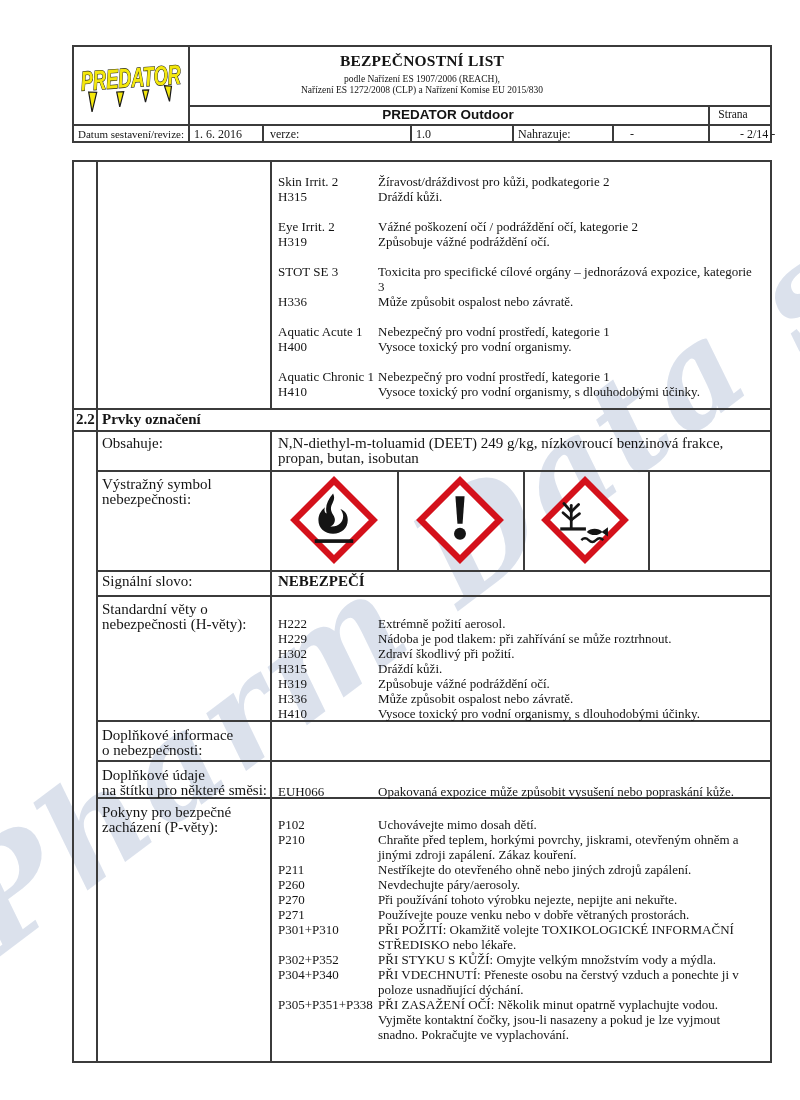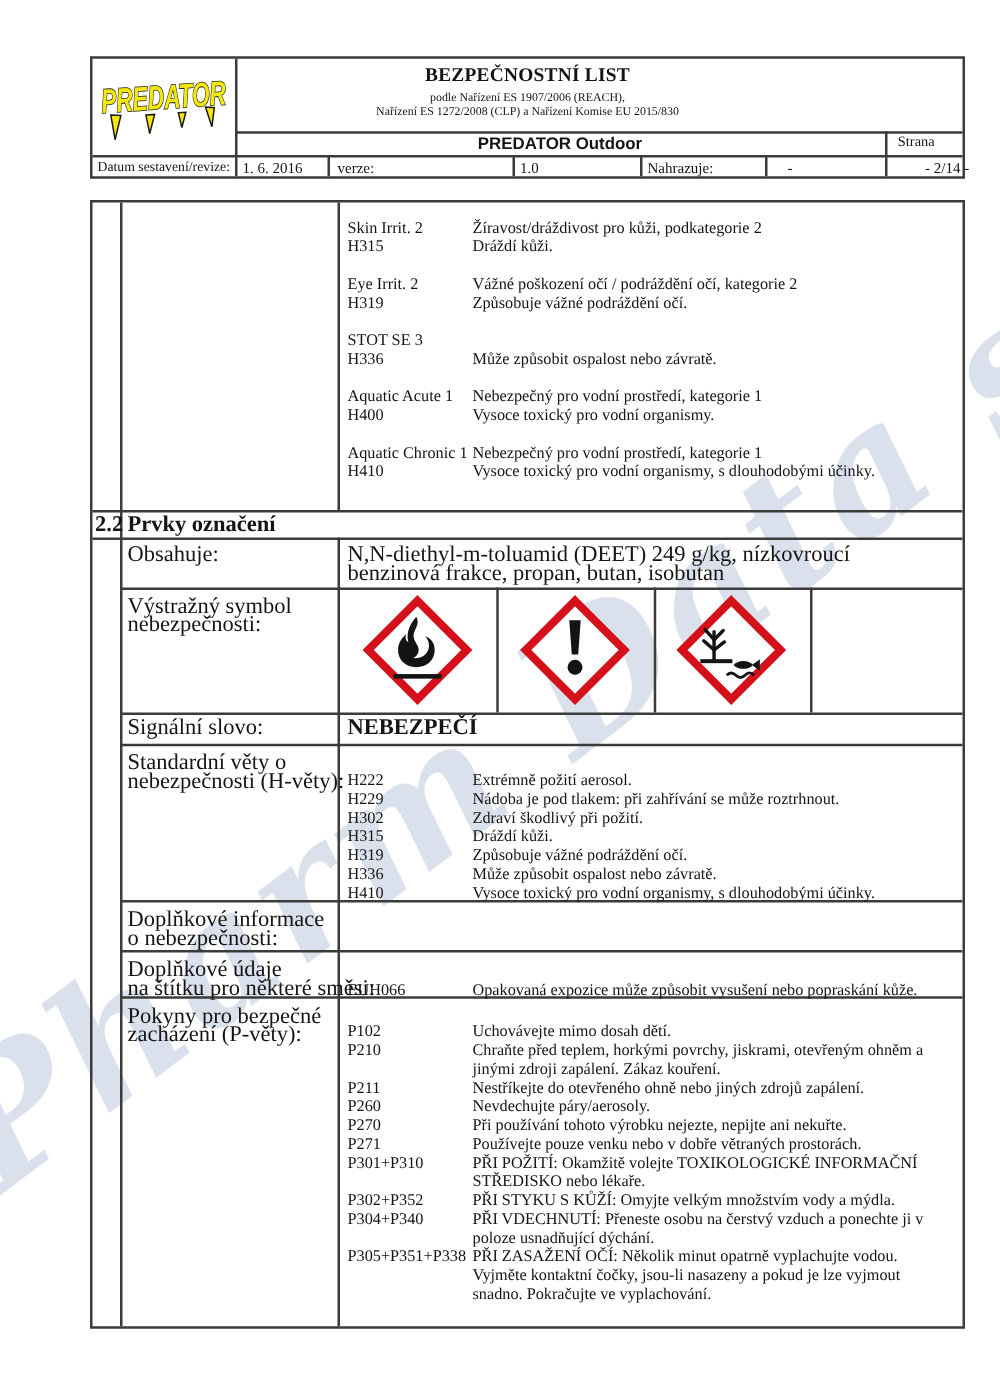--- a/index.html
+++ b/index.html
@@ -8,21 +8,21 @@
   .wm{position:absolute;left:-30px;top:840px;width:1200px;z-index:0;pointer-events:none;
       transform:rotate(-37deg);transform-origin:0 50%;
       font-family:"DejaVu Serif",serif;font-style:italic;font-weight:bold;
       font-size:135px;letter-spacing:5px;white-space:nowrap;color:#aab9d4;opacity:.42;}
   .hdr,.tbl{position:absolute;left:72px;width:700px;border:2px solid #3b3b3b;
             box-sizing:border-box;background:transparent;z-index:1;}
   .hdr{top:45px;height:98px;}
   .tbl{top:160px;height:903px;}
   .vl,.hl{position:absolute;background:#3b3b3b;}
   .vl{width:1.5px;} .hl{height:1.5px;}
-  .txt{position:absolute;font-size:18px;line-height:15px;}
+  .txt{position:absolute;font-size:15px;line-height:15px;}
   .b{font-weight:bold;}
   .kv{display:flex;font-size:13px;line-height:15px;}
   .kv .c{flex:0 0 100px;white-space:nowrap;}
   .kv .t{flex:1;}
   .grp{margin-bottom:15px;}
   .ht{font-size:15.5px;font-weight:bold;letter-spacing:.2px;line-height:18px;}
   .hs{font-size:9.5px;line-height:11px;}
   .meta{position:absolute;top:80px;font-size:12px;line-height:14px;white-space:nowrap;}
   .nowrap{white-space:nowrap;margin-top:39px;}
   .pic{position:absolute;top:314px;}
@@ -109,20 +109,21 @@
             <div class="t">Vážné poškození očí / podráždění očí, kategorie 2</div>
           </div>
         <div class="kv">
             <div class="c">H319</div>
             <div class="t">Způsobuje vážné podráždění očí.</div>
           </div>
       </div>
       <div class="grp">
         <div class="kv">
             <div class="c">STOT SE 3</div>
+            <div class="t">Toxicita pro specifické cílové orgány – jednorázová expozice, kategorie 3</div>
           </div>
         <div class="kv">
             <div class="c">H336</div>
             <div class="t">Může způsobit ospalost nebo závratě.</div>
           </div>
       </div>
       <div class="grp">
         <div class="kv">
             <div class="c">Aquatic Acute 1</div>
             <div class="t">Nebezpečný pro vodní prostředí, kategorie 1</div>

